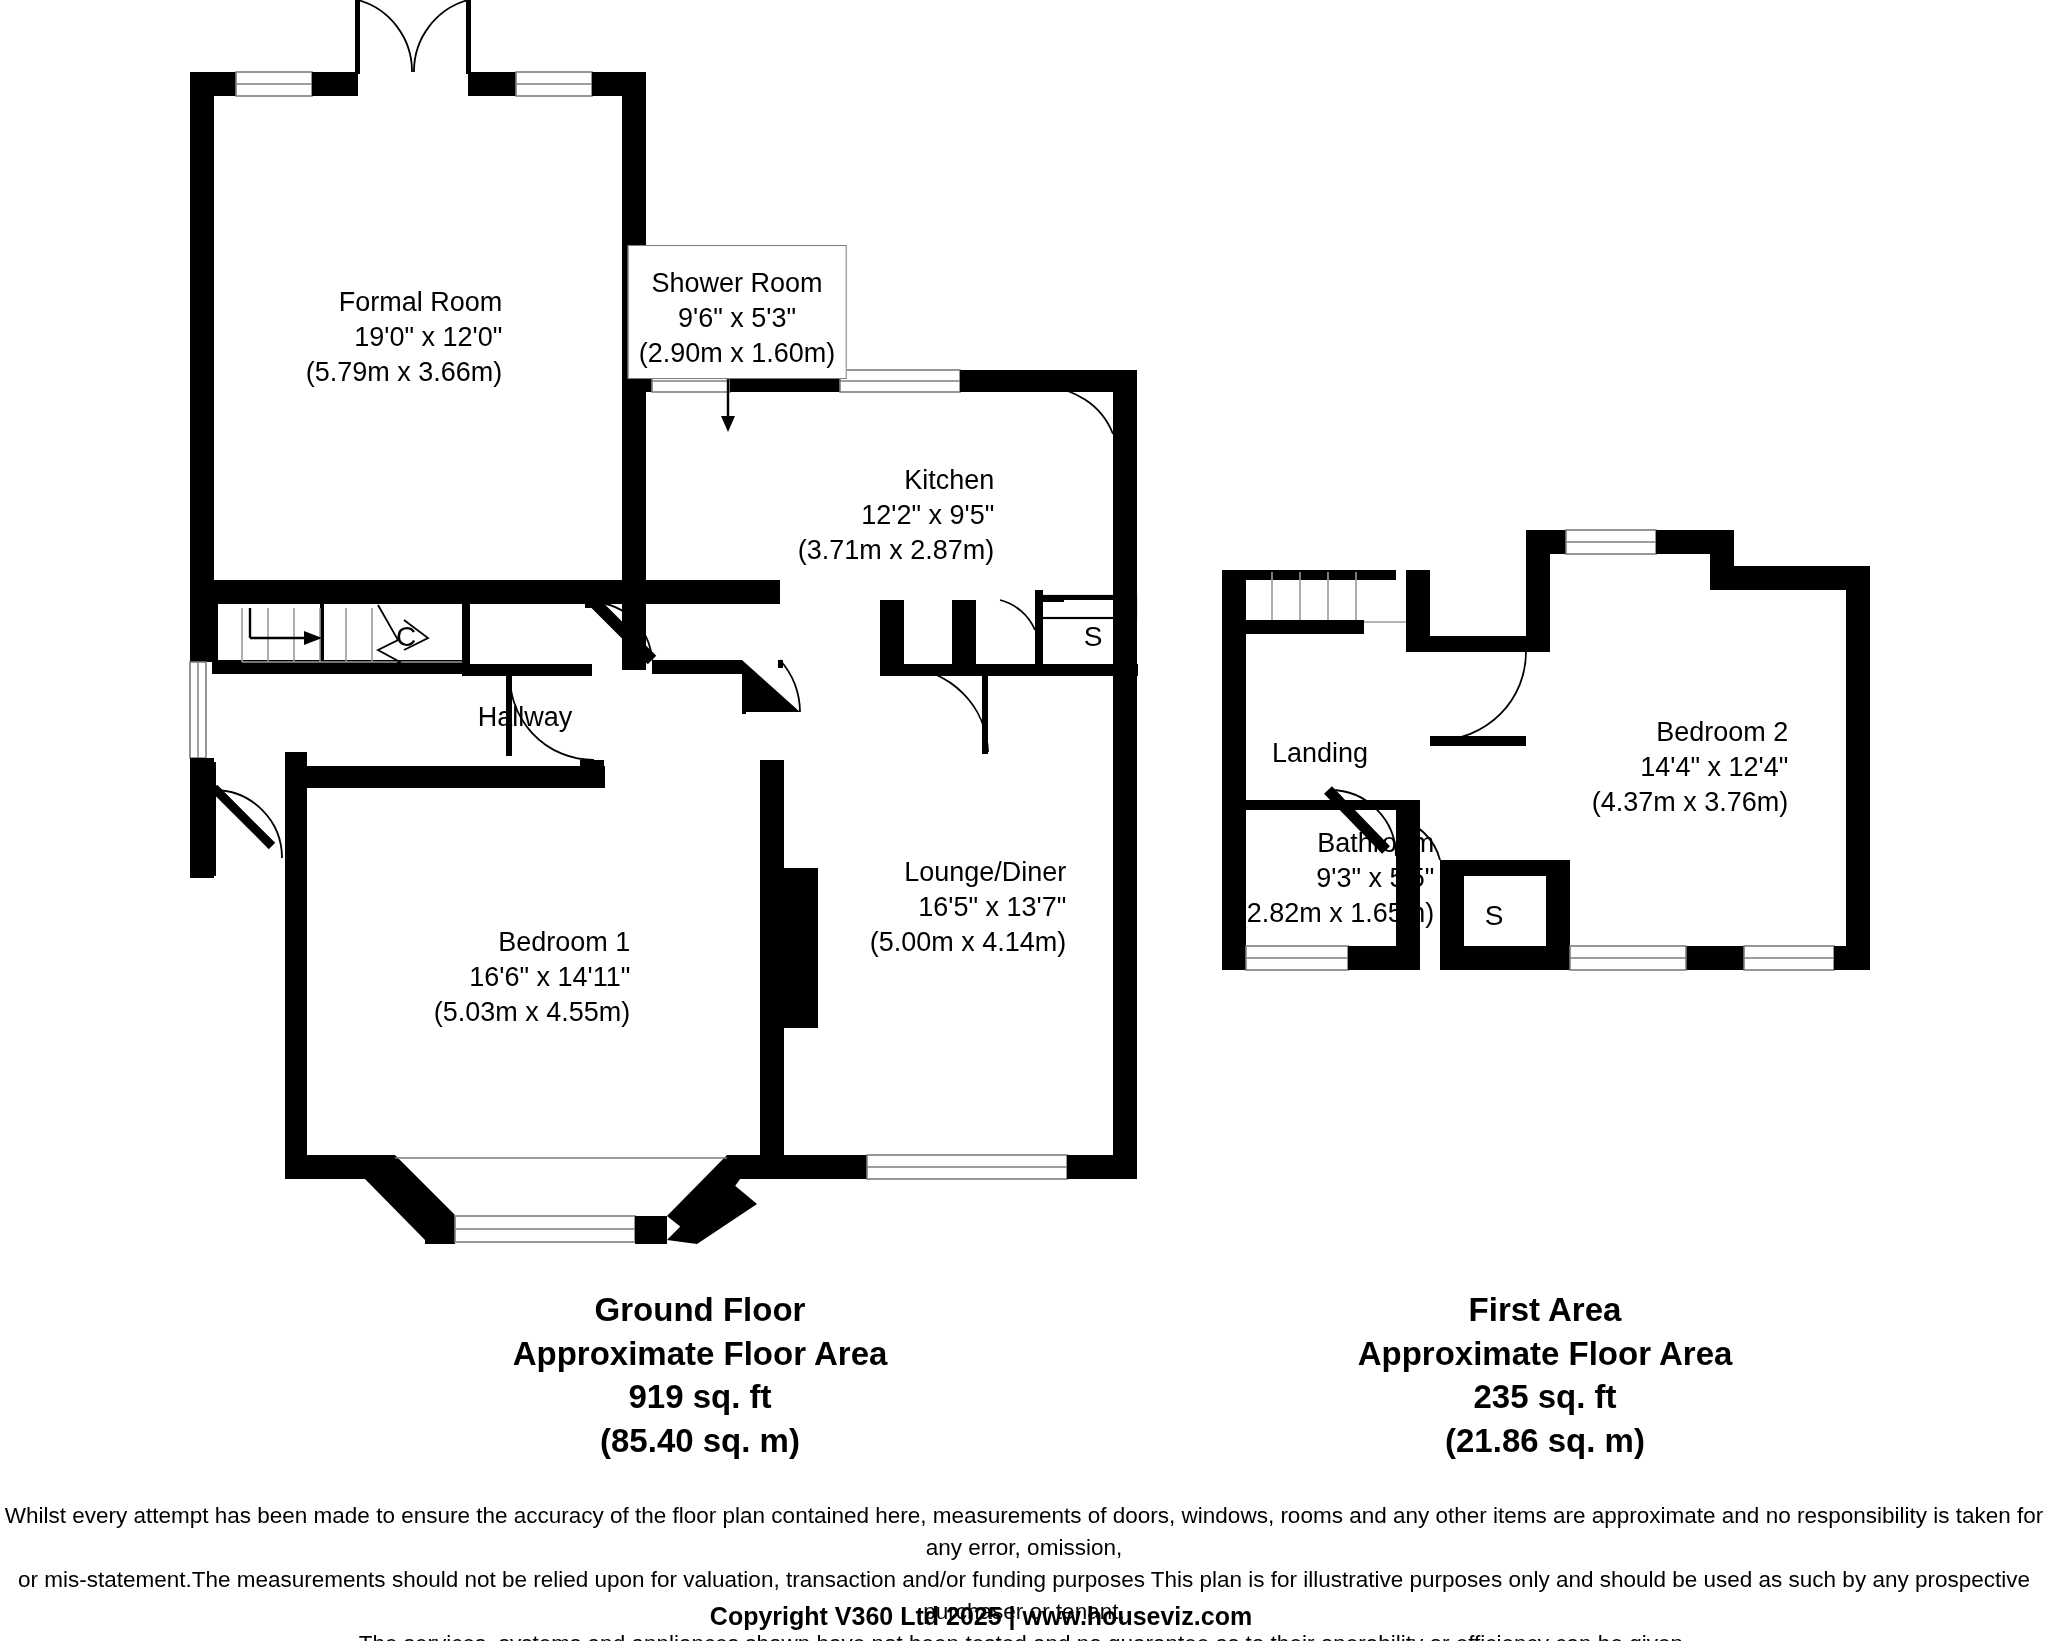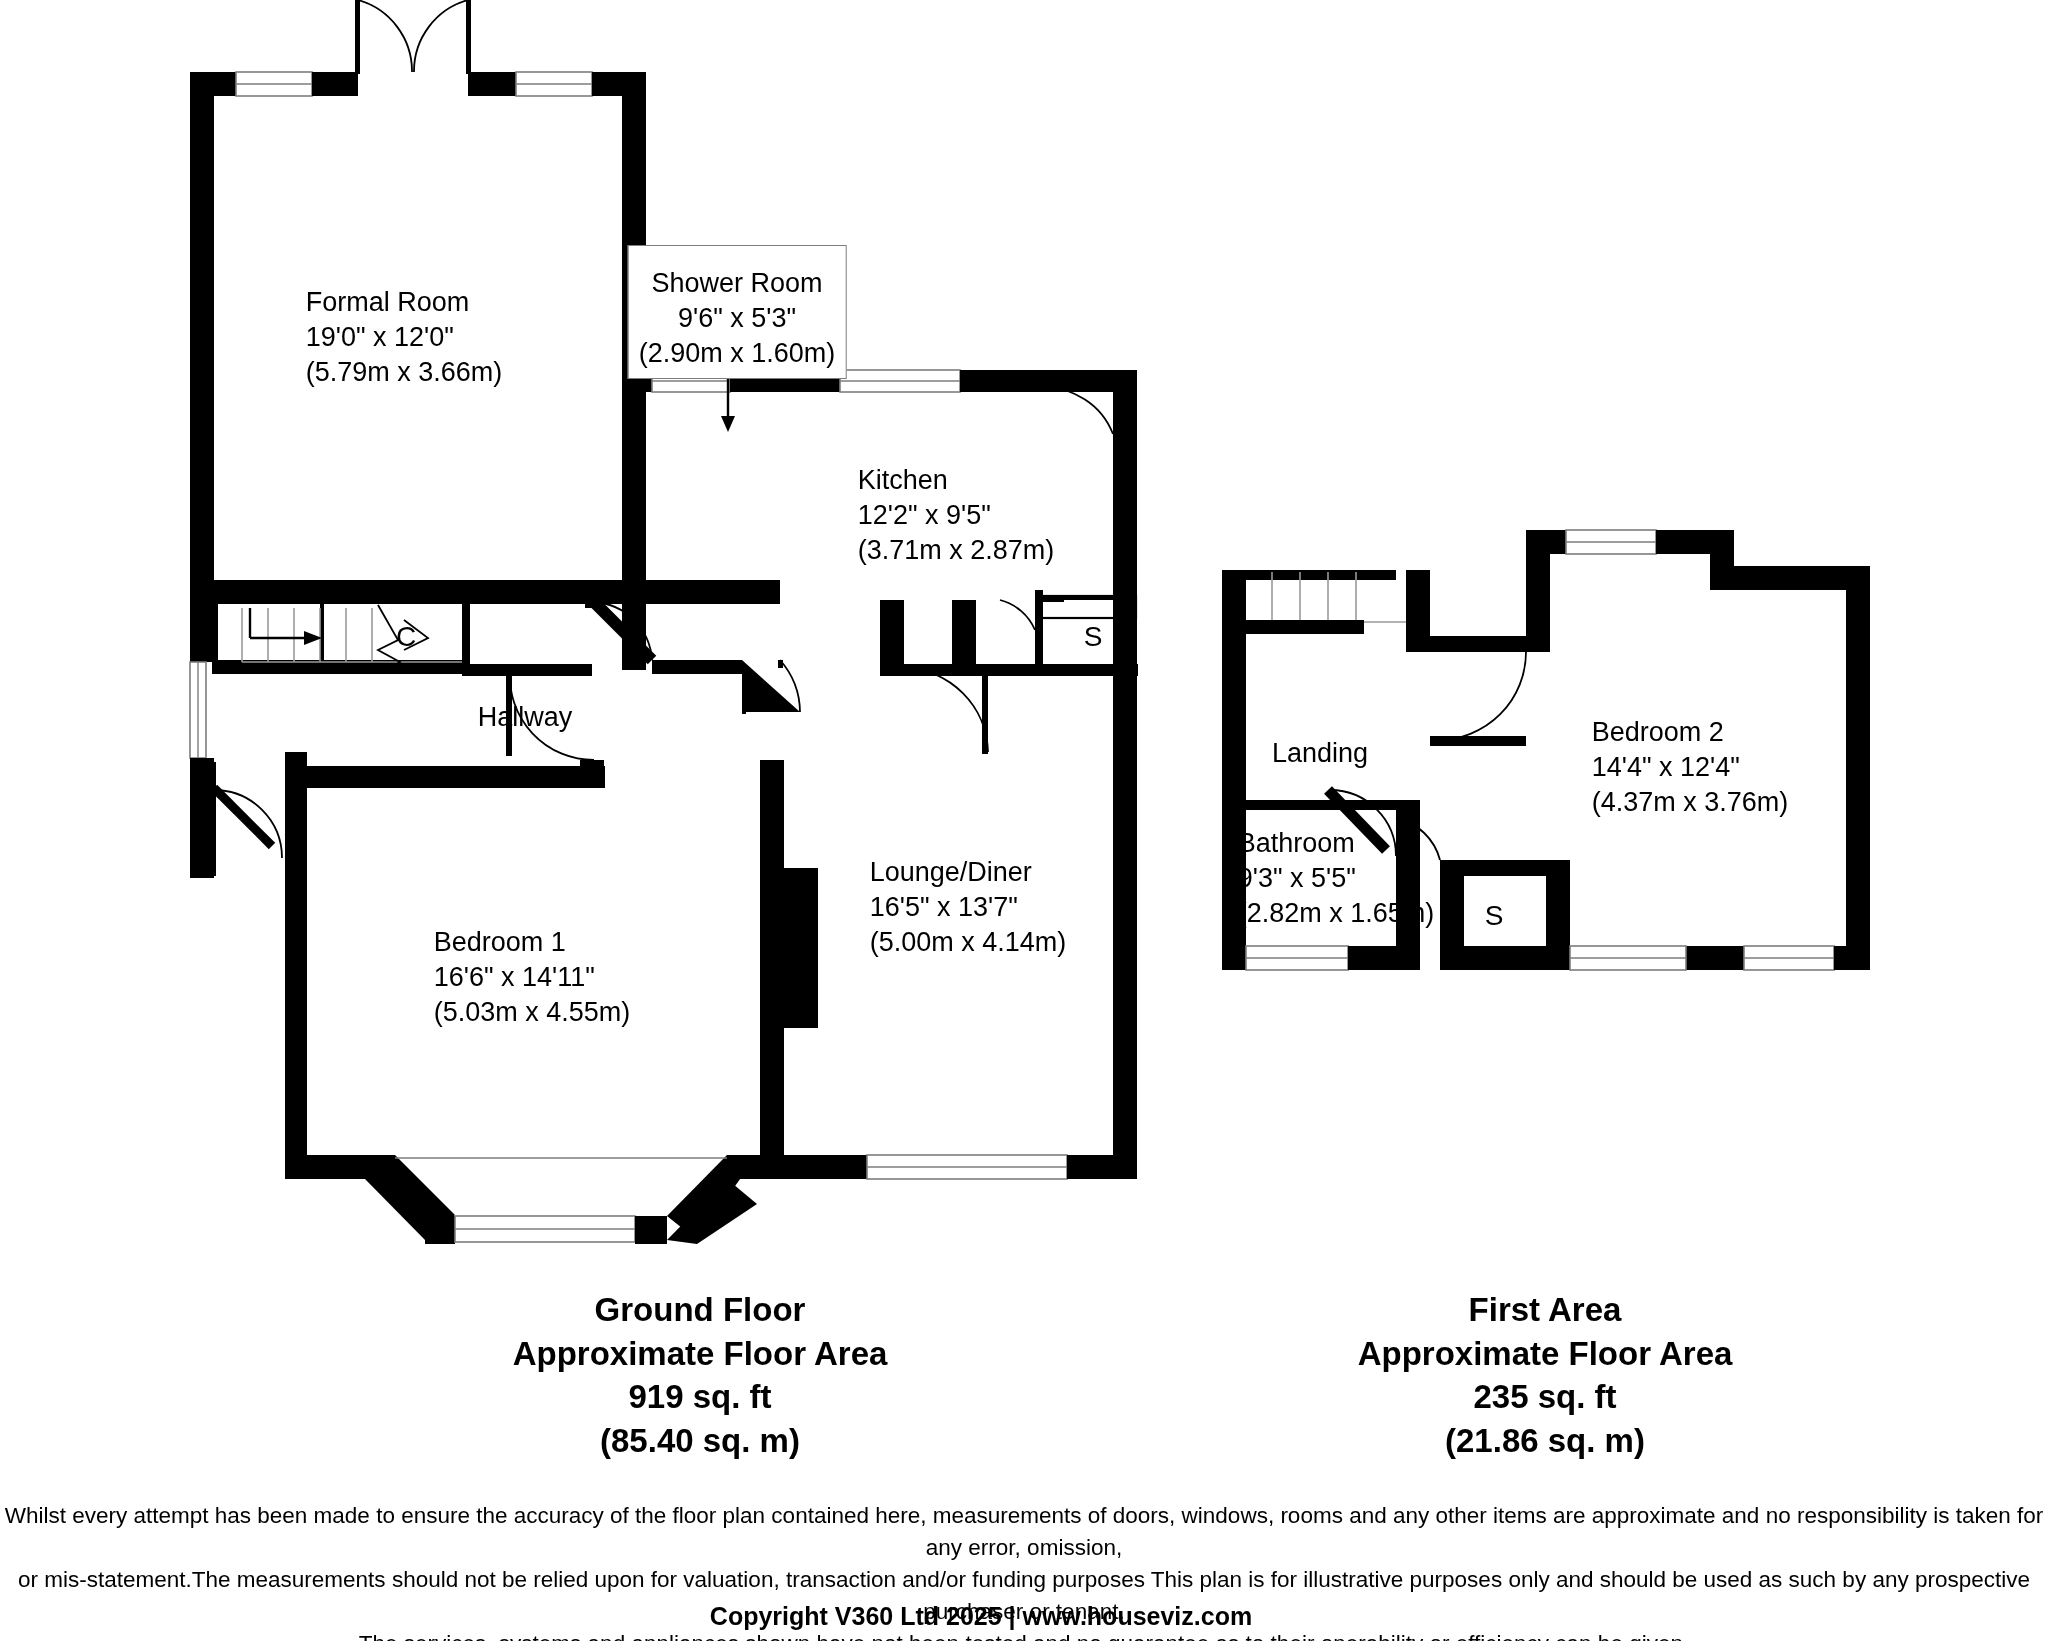--- a/index.html
+++ b/index.html
@@ -12,21 +12,21 @@
     position: relative;
     width: 2048px;
     height: 1641px;
     background: #ffffff;
     overflow: hidden;
   }
   #plan-svg { position: absolute; left: 0; top: 0; }
 
   .room-label {
     position: absolute;
-    text-align: left;
+    text-align: right;
     font-family: "Liberation Sans", sans-serif;
     font-size: 27px;
     line-height: 1.30;
     color: #000000;
     white-space: nowrap;
     transform: translateX(-50%);
     pointer-events: none;
   }
   .room-label .ln { display: block; }
 
@@ -306,21 +306,21 @@
     <span class="ln">19'0" x 12'0"</span>
     <span class="ln">(5.79m x 3.66m)</span>
   </div>
 
   <div class="boxed-label" style="left:737px; top:245px;">
     <span class="ln">Shower Room</span>
     <span class="ln">9'6" x 5'3"</span>
     <span class="ln">(2.90m x 1.60m)</span>
   </div>
 
-  <div class="room-label" style="left:956px; top:463px;">
+  <div class="room-label" style="left:896px; top:463px;">
     <span class="ln">Kitchen</span>
     <span class="ln">12'2" x 9'5"</span>
     <span class="ln">(3.71m x 2.87m)</span>
   </div>
 
   <div class="room-label" style="left:525px; top:700px;">
     <span class="ln">Hallway</span>
   </div>
 
   <div class="room-label" style="left:968px; top:855px;">

